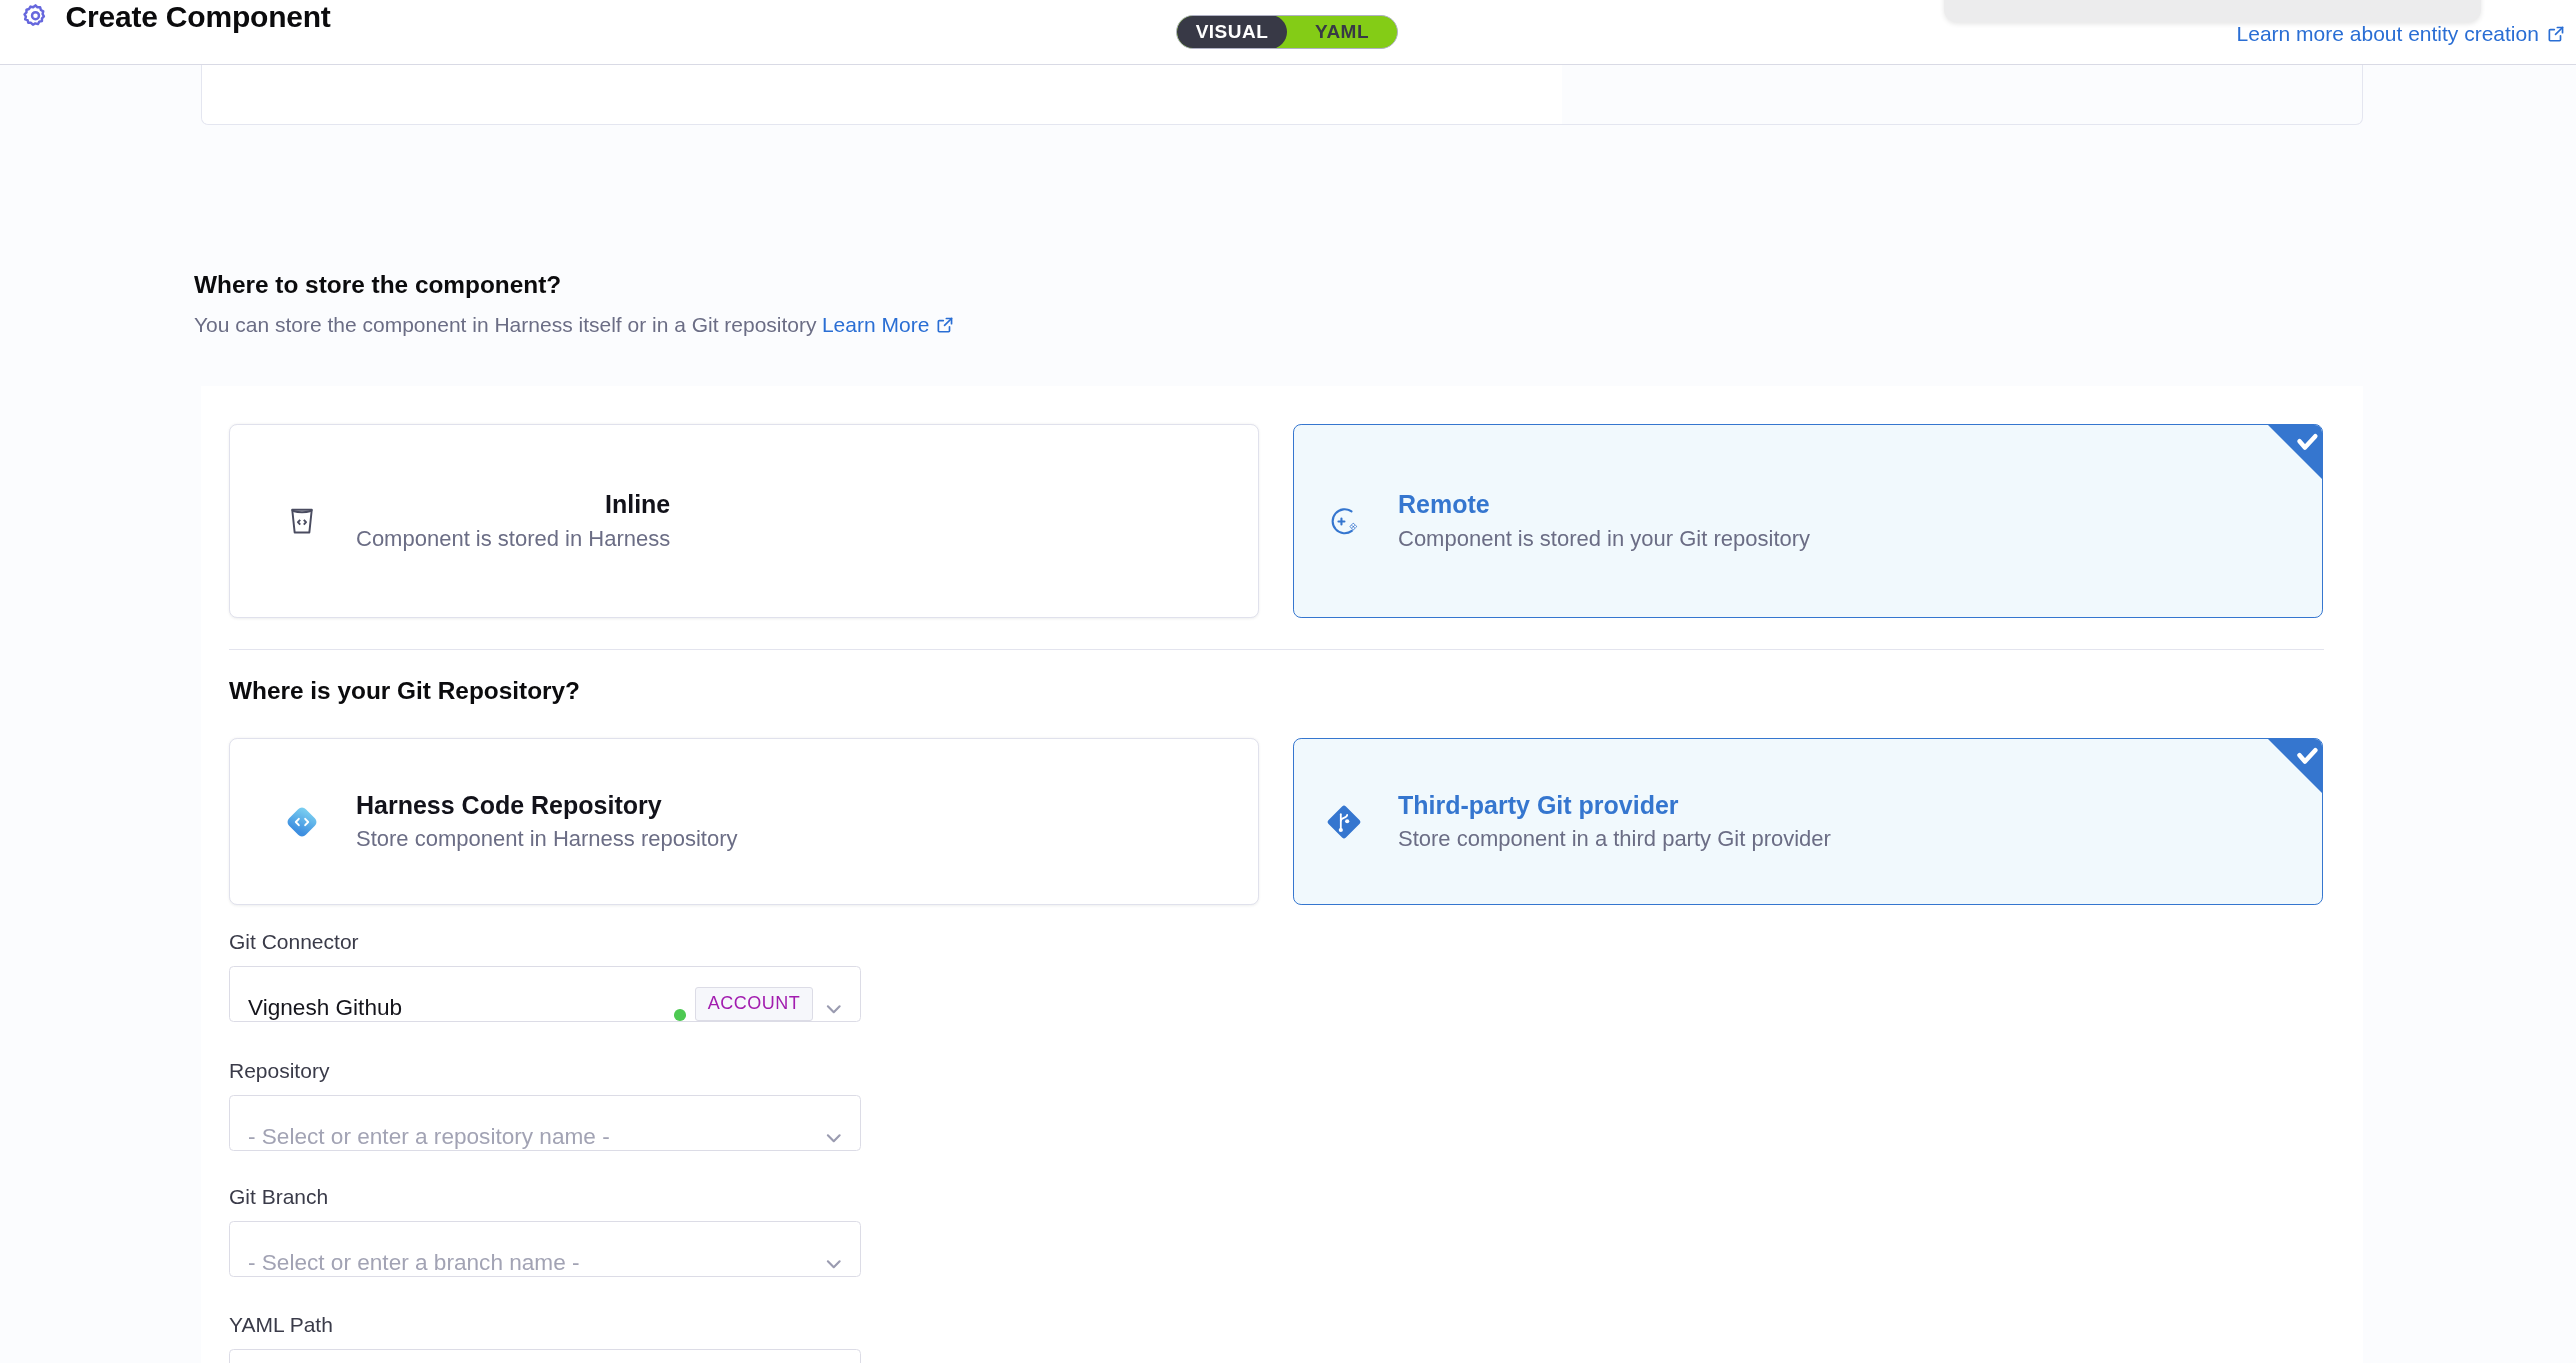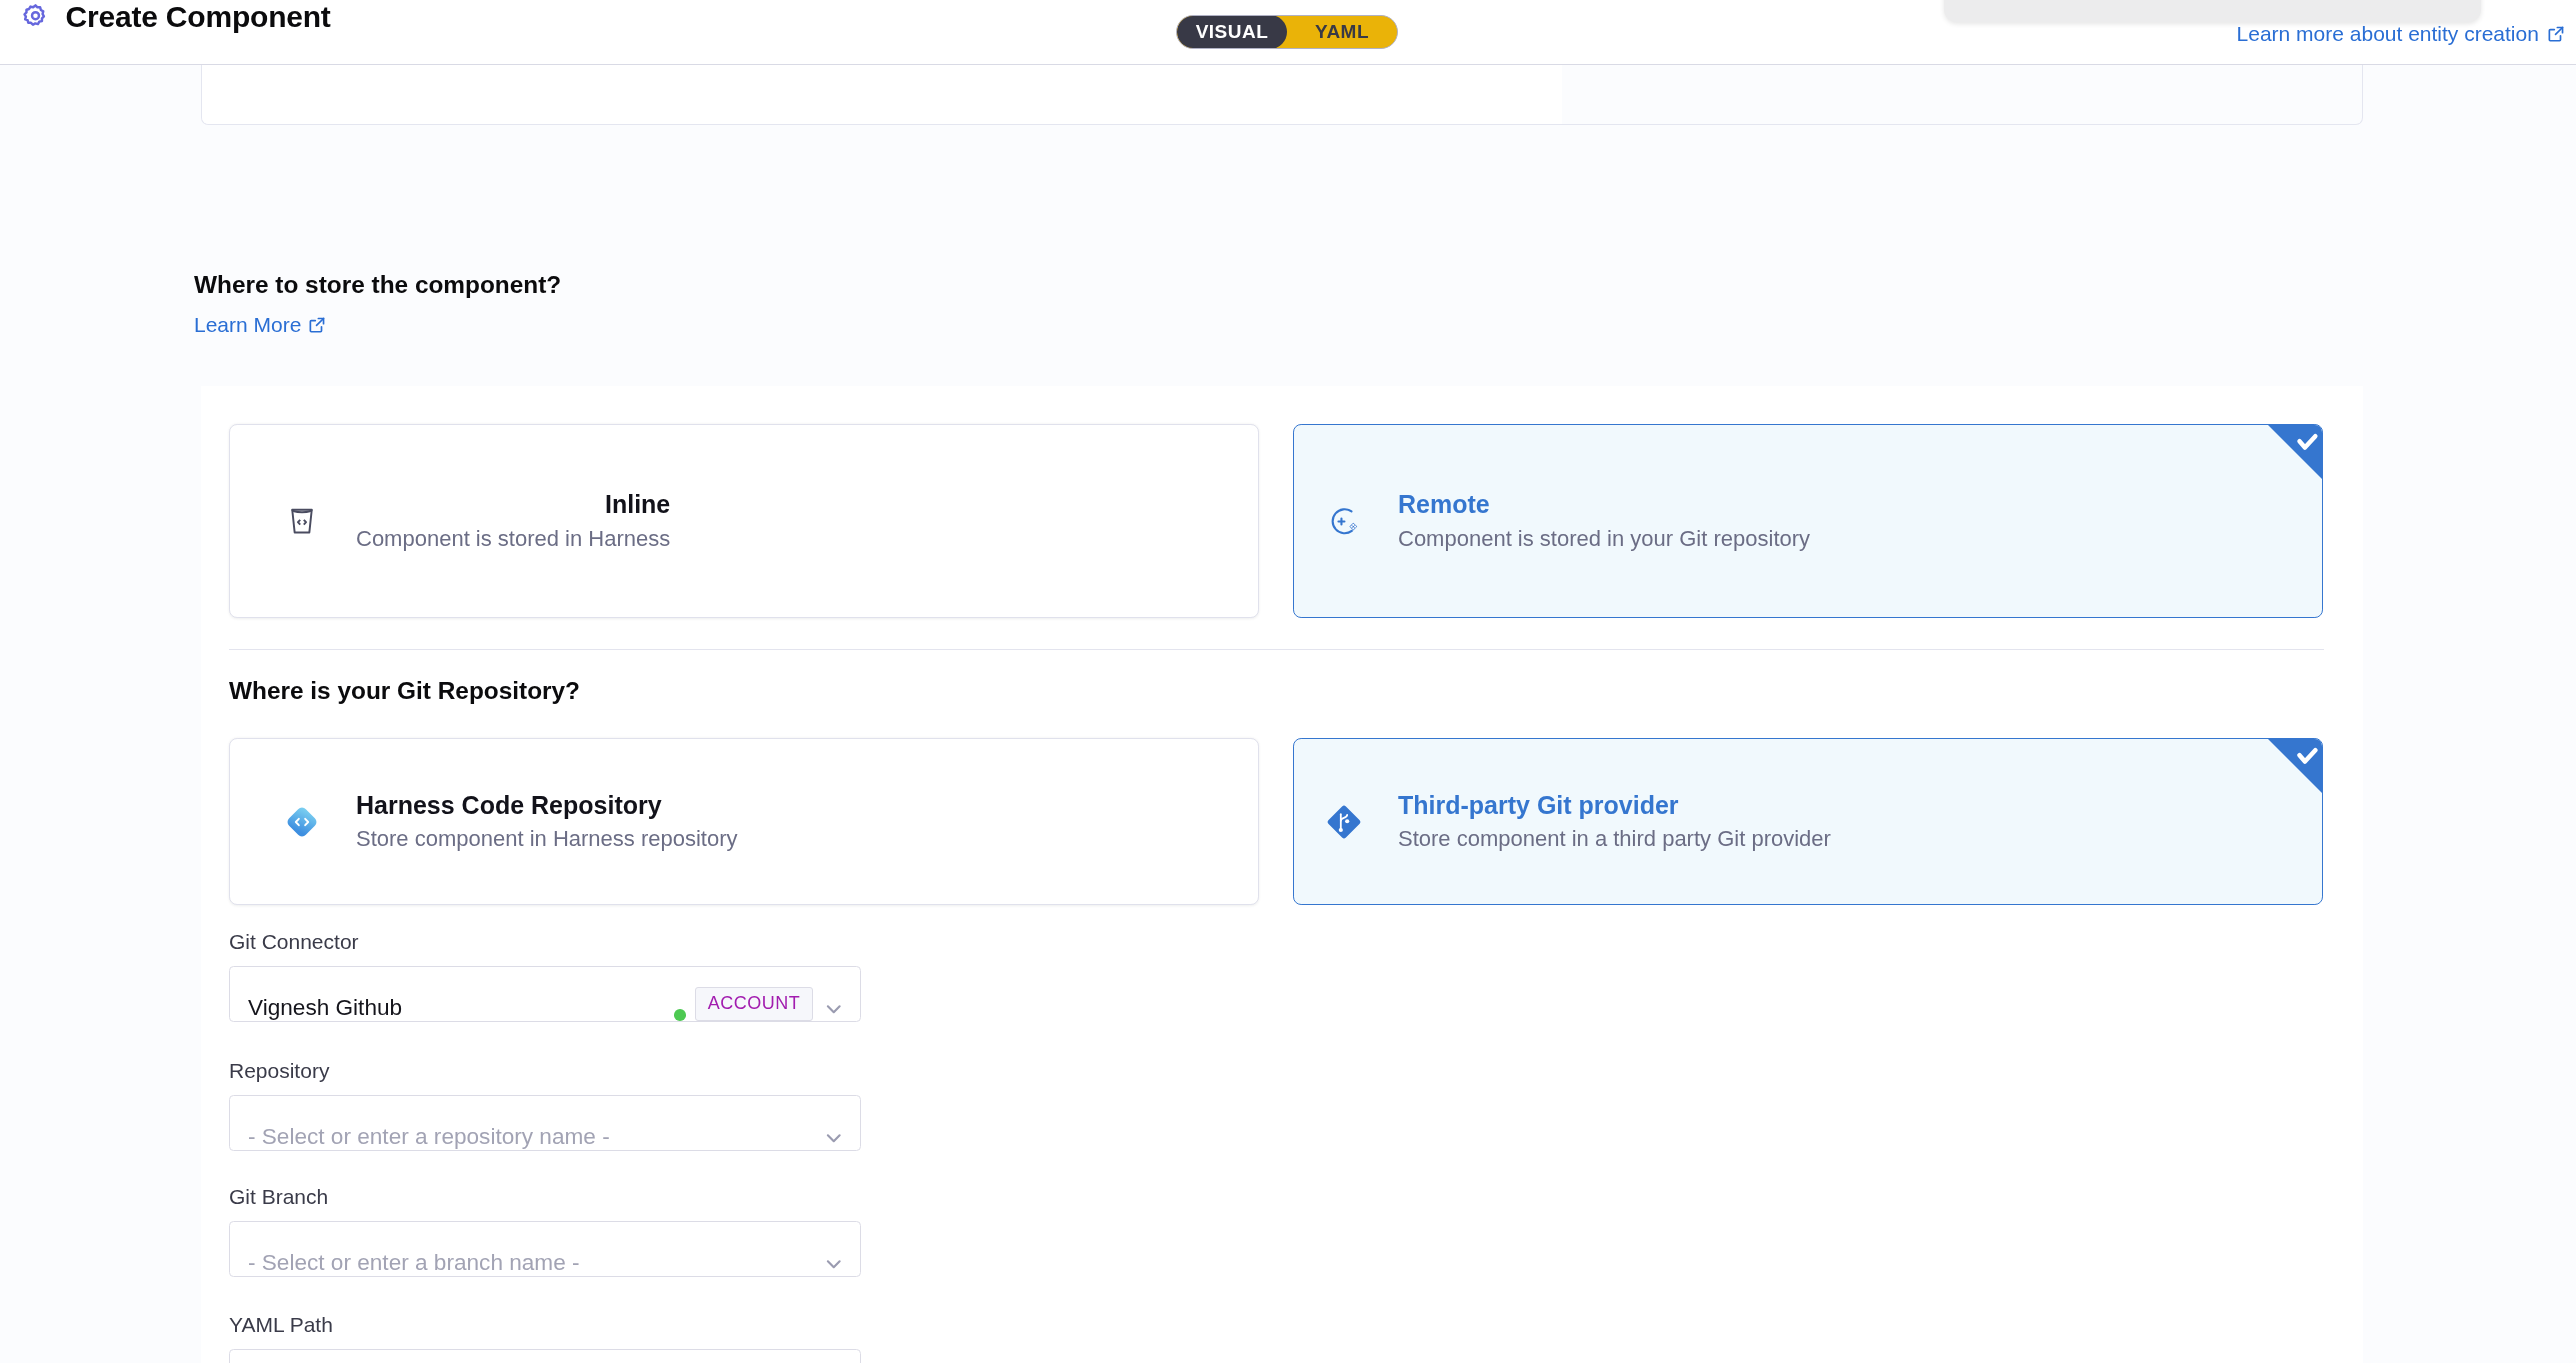--- a/index.html
+++ b/index.html
@@ -26,21 +26,21 @@
     font-size: 30px; font-weight: bold; color: #0b0b0d;
     letter-spacing: -0.2px;
   }
 
   .toggle-wrap {
     position: absolute; left: 1176px; top: 15.4px;
     display: flex; align-items: center;
     height: 34px;
     border: 0.9px solid #b0b1c4;
     border-radius: 17px;
-    background: #eab308;
+    background: #84cc16;
     overflow: hidden;
   }
   .toggle-opt {
     height: 34px; min-width: 110px;
     display: flex; align-items: center; justify-content: center;
     font-size: 19px; font-weight: bold; letter-spacing: 0.5px;
   }
   .toggle-opt.active { background: #383946; color: #ffffff; border-radius: 17px; }
   .toggle-opt.inactive { color: #383946; }
 
@@ -193,20 +193,21 @@
 </div>
 
 <div class="page">
 
   <div class="top-card-stub">
     <div class="left-half"></div>
   </div>
 
   <div class="section-heading">Where to store the component?</div>
   <div class="section-sub">
+    <span>You can store the component in Harness itself or in a Git repository</span>
     <span class="link-inline">
       <span>Learn More</span>
       <svg class="ext-icon" viewBox="0 0 16 16" fill="none" stroke="#2a6ed4" stroke-width="1.5" stroke-linecap="round">
         <path d="M9.2 2.2h4.6v4.6"></path>
           <path d="M13.8 2.2L7.6 8.4"></path>
         <path d="M12 9.6v3.6a.8.8 0 01-.8.8H2.9a.8.8 0 01-.8-.8V4.9a.8.8 0 01.8-.8h3.6"></path>
       </svg>
     </span>
   </div>
 

